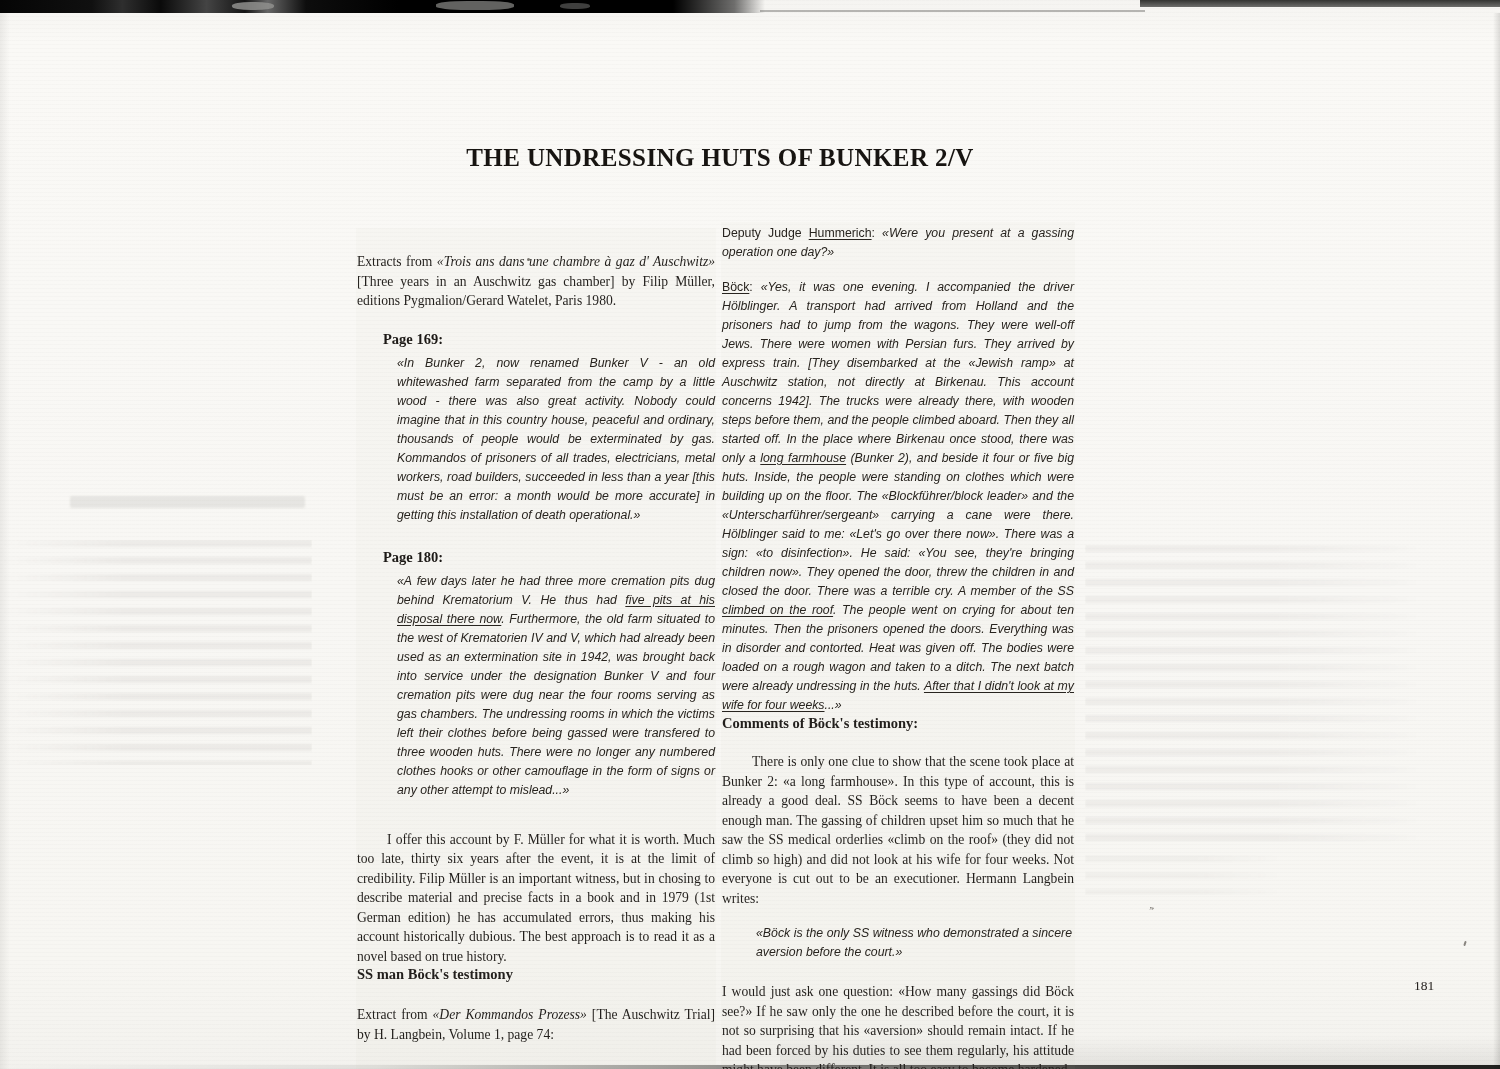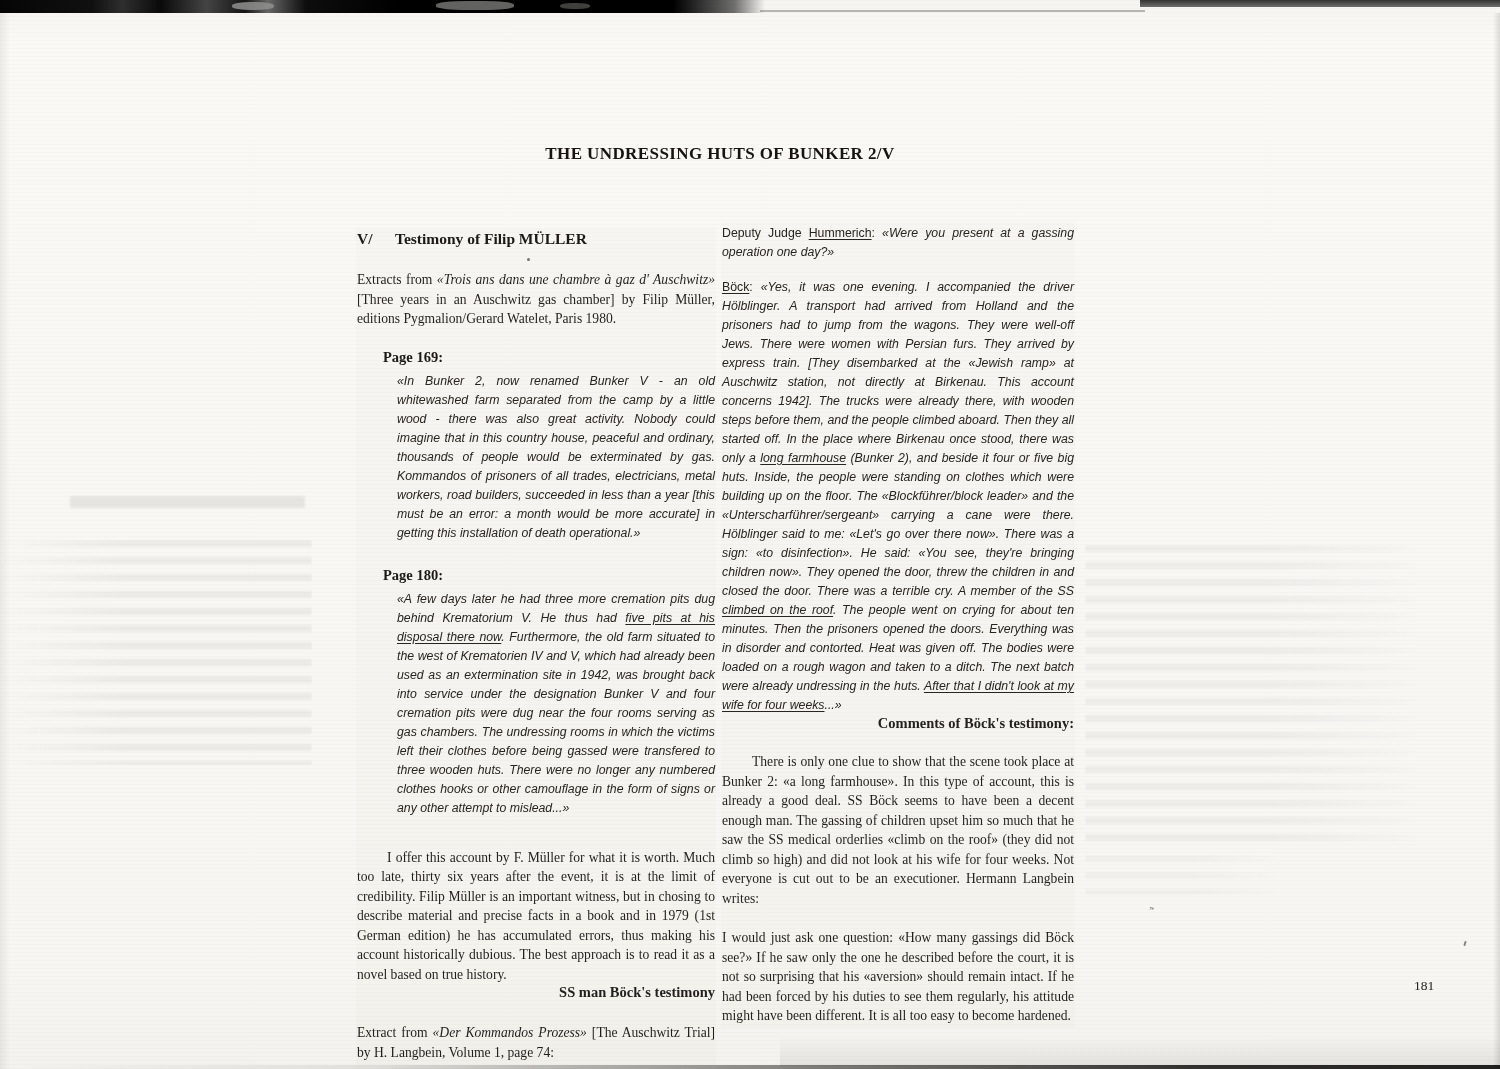--- a/index.html
+++ b/index.html
@@ -34,39 +34,39 @@
   .ghost-lines{background:repeating-linear-gradient(180deg,rgba(88,82,74,0.065) 0 7px,rgba(0,0,0,0) 7px 17px);}
   .ghost-fade-r{-webkit-mask-image:linear-gradient(90deg,#000 55%,transparent 100%);mask-image:linear-gradient(90deg,#000 55%,transparent 100%);}
   .ghost-fade-l{-webkit-mask-image:linear-gradient(270deg,#000 60%,transparent 100%);mask-image:linear-gradient(270deg,#000 60%,transparent 100%);}
   .ghost-title{background:rgba(80,74,66,0.10);height:12px;border-radius:2px;}
   .mark-dot{position:absolute;left:527px;top:258px;width:3px;height:3px;border-radius:50%;background:#4a463f;opacity:.75;}
   .mark-squiggle{position:absolute;left:1149px;top:905px;font-size:10px;color:#4f4a44;transform:rotate(14deg);font-family:"Liberation Serif",serif;}
   .mark-tick{position:absolute;left:1464px;top:941px;width:2px;height:5px;background:#8a8680;transform:rotate(18deg);border-radius:1px;}
   
   .doc-title{
     position:absolute;left:300px;top:144px;width:840px;text-align:center;
-    font-size:17px;font-weight:700;letter-spacing:.4px;color:#171411;
+    font-size:25px;font-weight:700;letter-spacing:.4px;color:#171411;
   }
   .col{position:absolute;background:rgba(190,184,172,0.045);}
   .col-left{left:356px;top:228px;width:358px;padding:2px 1px;}
   .col-right{left:721px;top:222px;width:352px;padding:2px 1px;}
   .sec-head{font-size:15.5px;font-weight:700;color:#1c1916;}
   .sec-head .vnum{display:inline-block;width:38px;}
   .serif-p{font-size:13.6px;line-height:19.5px;text-align:justify;margin:0;}
   .p-indent{text-indent:30px;}
   .q{font-family:"Liberation Sans",sans-serif;font-size:12.3px;line-height:19px;text-align:justify;color:#28241f;margin:0;}
   .i-all{font-style:italic;}
   .i{font-style:italic;}
   .u{text-decoration:underline;text-underline-offset:2px;}
   .page-label{font-size:14.5px;font-weight:700;color:#1c1916;margin:0;}
   .indent1{margin-left:26px;}
   .indent2{margin-left:34px;margin-right:2px;}
   .mt6{margin-top:6px;margin-left:40px;} .mt16{margin-top:16px;}
   .mt20{margin-top:20px;} .mt22{margin-top:22px;} .mt24{margin-top:24px;}
-  .mt30{margin-top:30px;} .mt64{margin-top:64px;text-align:right;}
+  .mt30{margin-top:30px;} .mt64{margin-top:64px;}
   .bock-head{font-size:14.5px;font-weight:700;margin:0;}
   .page-number{position:absolute;left:1414px;top:978px;font-size:13.5px;color:#262220;}
 </style>
 </head>
 <body>
 
 <div id="page">
 
   <div class="strip-top-left"></div>
   <div class="strip-blob1"></div>
@@ -85,23 +85,20 @@
   <div class="ghost ghost-lines ghost-fade-r" style="left:1085px;top:855px;width:200px;height:40px;opacity:.6;"></div>
 
   <div class="mark-dot"></div>
   <div class="mark-squiggle">”</div>
   <div class="mark-tick"></div>
 
   <div class="doc-title">THE UNDRESSING HUTS OF BUNKER 2/V</div>
 
   <div class="col col-left">
 
-    <h2 class="sec-head" style="margin:0;">
-      <span class="vnum">V/</span><span>Testimony of Filip MÜLLER</span>
-    </h2>
 
     <p class="serif-p mt22"><span>Extracts from </span><span class="i">«Trois ans dans une chambre à gaz d' Auschwitz»</span><span> [Three years in an Auschwitz gas chamber] by Filip Müller, editions Pygmalion/Gerard Watelet, Paris 1980.</span></p>
 
     <p class="page-label indent1 mt20">Page 169:</p>
     <p class="q i-all indent1 mt6">«In Bunker 2, now renamed Bunker V - an old whitewashed farm separated from the camp by a little wood - there was also great activity.  Nobody could imagine that in this country house, peaceful and ordinary, thousands of people would be exterminated by gas.  Kommandos of prisoners of all trades, electricians, metal workers, road builders, succeeded in less than a year [this must be an error: a month would be more accurate] in getting this installation of death operational.»</p>
 
     <p class="page-label indent1 mt24">Page 180:</p>
     <p class="q i-all indent1 mt6"><span>«A few days later he had three more cremation pits dug behind Krematorium V.  He thus had </span><span class="u">five pits at his disposal there now</span><span>.  Furthermore, the old farm situated to the west of Krematorien IV and V, which had already been used as an extermination site in 1942, was brought back into service under the designation Bunker V and four cremation pits were dug near the four rooms serving as gas chambers.  The undressing rooms in which the victims left their clothes before being gassed were transfered to three wooden huts.  There were no longer any numbered clothes hooks or other camouflage in the form of signs or any other attempt to mislead...»</span></p>
 
     <p class="serif-p p-indent mt30">I offer this account by F. Müller for what it is worth.  Much too late, thirty six years after the event, it is at the limit of credibility.  Filip Müller is an important witness, but in chosing to describe material and precise facts in a book and in 1979 (1st German edition) he has accumulated errors, thus making his account historically dubious.  The best approach is to read it as a novel based on true history.</p>
@@ -117,20 +114,21 @@
   <div class="col col-right">
 
     <p class="q"><span>Deputy Judge </span><span class="u">Hummerich</span><span>:  </span><span class="i">«Were you present at a gassing operation one day?»</span></p>
 
     <p class="q mt16"><span class="u">Böck</span><span>:  </span><span class="i">«Yes, it was one evening.  I accompanied the driver Hölblinger.  A transport had arrived from Holland and the prisoners had to jump from the wagons.  They were well-off Jews.  There were women with Persian furs.  They arrived by express train.  [They disembarked at the «Jewish ramp» at Auschwitz station, not directly at Birkenau.  This account concerns 1942].  The trucks were already there, with wooden steps before them, and the people climbed aboard.  Then they all started off.  In the place where Birkenau once stood, there was only a </span><span class="i u">long farmhouse</span><span class="i"> (Bunker 2), and beside it four or five big huts.  Inside, the people were standing on clothes which were building up on the floor.  The «Blockführer/block leader» and the «Unterscharführer/sergeant» carrying a cane were there.  Hölblinger said to me: «Let's go over there now».  There was a sign: «to disinfection».  He said: «You see, they're bringing children now».  They opened the door, threw the children in and closed the door.  There was a terrible cry.  A member of the SS </span><span class="i u">climbed on the roof</span><span class="i">.  The people went on crying for about ten minutes.  Then the prisoners opened the doors.   Everything was in disorder and contorted.  Heat was given off.  The bodies were loaded on a rough wagon and taken to a ditch.  The next batch were already undressing in the huts.  </span><span class="i u">After that I didn't look at my wife for four weeks</span><span class="i">...»</span></p>
 
     <h3 class="bock-head mt64">Comments of Böck's testimony:</h3>
 
     <p class="serif-p p-indent mt20">There is only one clue to show that the scene took place at Bunker 2:  «a long farmhouse».  In this type of account, this is already a good deal.  SS Böck seems to have been a decent enough man.  The gassing of children upset him so much that he saw the SS medical orderlies «climb on the roof» (they did not climb so high) and did not look at his wife for four weeks.  Not everyone is cut out to be an executioner.  Hermann Langbein writes:</p>
 
+    <p class="q i-all indent2 mt16">«Böck is the only SS witness who demonstrated a sincere aversion before the court.»</p>
 
     <p class="serif-p mt20">I would just ask one question:  «How many gassings did Böck see?»  If he saw only the one he described before the court, it is not so surprising that his «aversion» should remain intact.  If he had been forced by his duties to see them regularly, his attitude might have been different.  It is all too easy to become hardened.</p>
 
   </div>
 
   <div class="page-number">181</div>
 
 </div>
 
 </body></html>

